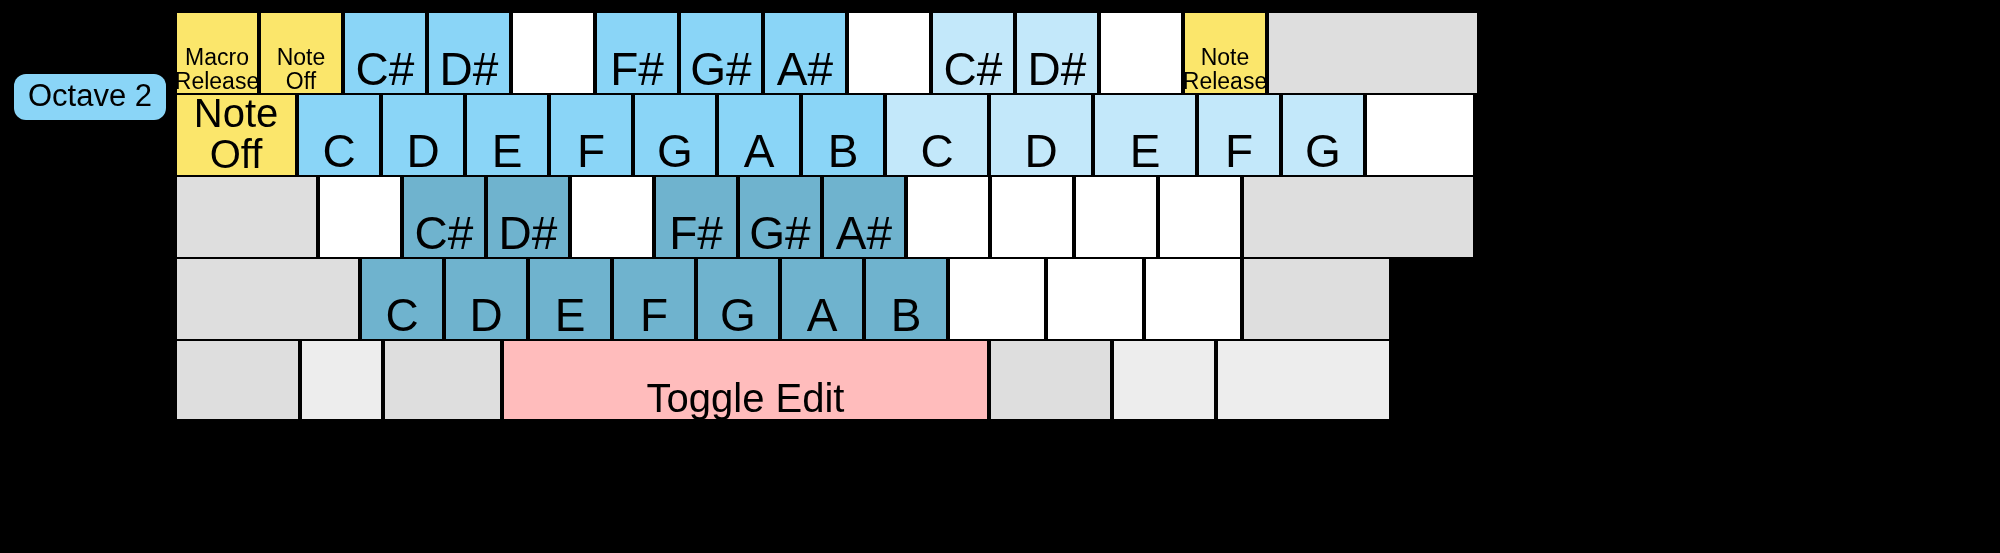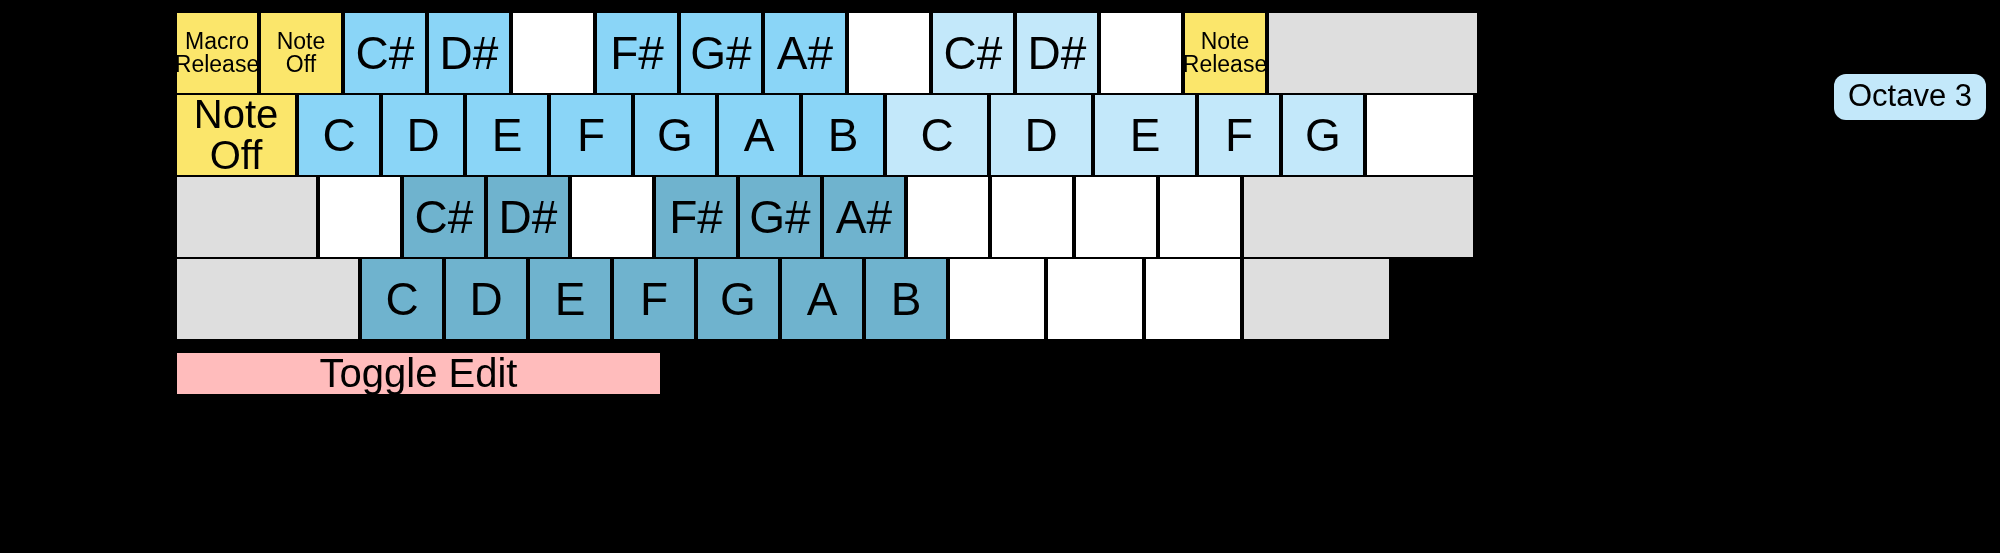--- a/index.html
+++ b/index.html
@@ -13,21 +13,21 @@
         border-radius:12px;font-size:31px;line-height:1;padding:6px 14px 9px;
         white-space:nowrap;}
   .pill.l2{left:14px;top:74px;background:#8AD5F7;}
   .pill.l1{left:14px;top:295px;background:#6FB3CE;}
   .pill.r3{right:14px;top:74px;background:#C3E8FA;}
 
   
   #kb{position:absolute;left:175px;top:11px;width:1216px;height:410px;}
   .krow{position:absolute;left:0;display:flex;box-sizing:border-box;}
   .key{box-sizing:border-box;border:2px solid #000;display:flex;
-       align-items:center;justify-content:center;text-align:center;
+       align-items:flex-end;justify-content:center;text-align:center;
        background:#fff;overflow:hidden;}
   .key .lbl{display:block;line-height:1.02;padding:0 2px;}
 
   
   .c-white  {background:#ffffff;}
   .c-gray   {background:#dedede;}
   .c-gray2  {background:#ededed;}
   .c-yellow {background:#FBE66B;}
   .c-sky    {background:#8AD5F7;}
   .c-sky-lt {background:#C3E8FA;}
@@ -38,28 +38,28 @@
   .f-big   {font-size:46px;}
   .f-mid   {font-size:40px;}
   .f-small {font-size:23px;}
   .f-btn   {font-size:40px;}
 
   
   #row1{top:0;height:84px;}
   #row2{top:82px;height:84px;}
   #row3{top:164px;height:84px;}
   #row4{top:246px;height:84px;}
-  #row5{top:328px;height:82px;flex-direction:column;}
+  #row5{top:328px;height:82px;}
 </style>
 </head>
 <body>
 
 <div id="stage">
 
-  <div class="pill r3">Octave 3</div>
+  <div class="pill l2">Octave 2</div>
 
   <div id="kb">
     <div class="krow" id="row1" style="left: 0px;">
         <div class="key c-yellow f-small" style="width: 84px;">
           <span class="lbl">Macro<br>Release</span>
         </div>
         <div class="key c-yellow f-small" style="width: 84px;">
           <span class="lbl">Note<br>Off</span>
         </div>
         <div class="key c-sky f-big" style="width: 84px;">

